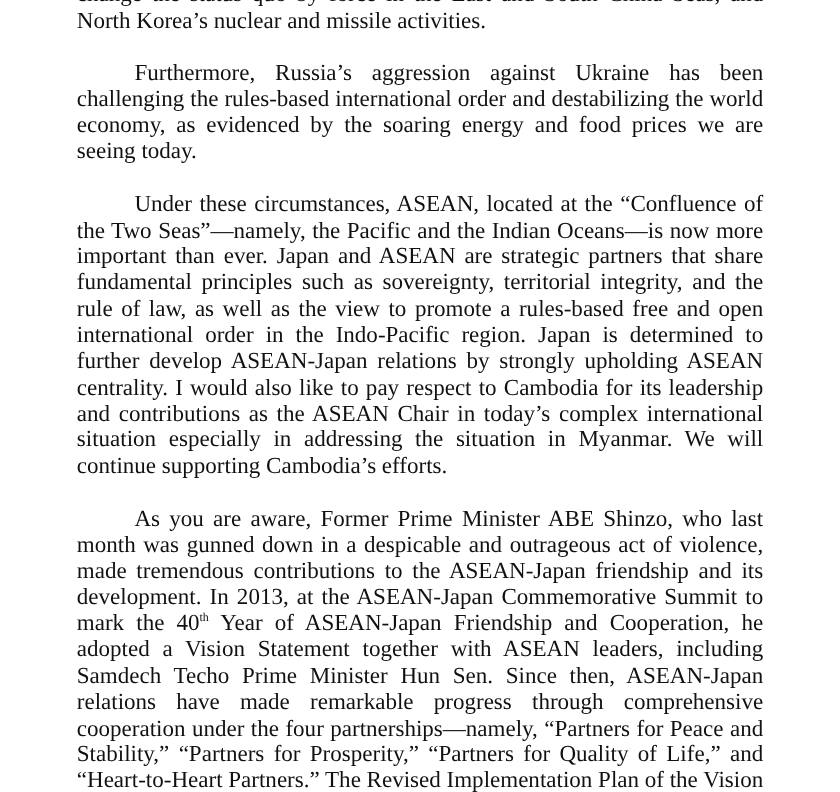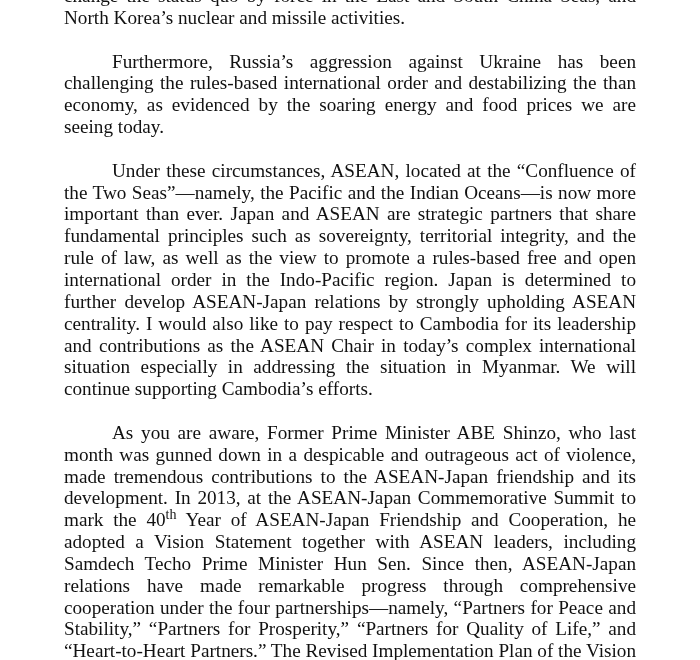--- a/index.html
+++ b/index.html
@@ -37,28 +37,28 @@
       text-align: justify;
       text-align-last: left;
     }
     p.indent {
       text-indent: 48px;
     }
     p.gap {
       margin-top: 21.85px;
     }
     sup {
-      font-size: 14px;
+      font-size: 10px;
       line-height: 0;
       vertical-align: super;
     }
   </style>
 </head>
 <body>
 
 <div class="page">
   <div class="text-column">
     <p>change the status quo by force in the East and South China Seas, and North Korea’s nuclear and missile activities.</p>
-    <p class="indent gap"> Furthermore, Russia’s aggression against Ukraine has been challenging the rules-based  international order and destabilizing the than economy, as evidenced by the soaring energy and food prices we are seeing today.</p>
+    <p class="indent gap"> Furthermore, Russia’s aggression against Ukraine has been challenging the rules-based  international order and destabilizing the world economy, as evidenced by the soaring energy and food prices we are seeing today.</p>
     <p class="indent gap">Under these circumstances, ASEAN, located at the “Confluence of the Two Seas”—namely, the Pacific and the Indian Oceans—is now more important than ever. Japan and ASEAN are strategic partners that share fundamental principles such as sovereignty, territorial integrity, and the rule of law, as well as the view to promote a rules-based free and open international order in the Indo-Pacific region. Japan is determined to further develop ASEAN-Japan relations by strongly upholding ASEAN centrality. I would also like to pay respect to Cambodia for its leadership and contributions as the ASEAN Chair in today’s complex international situation especially in addressing the situation in Myanmar. We will continue supporting Cambodia’s efforts.</p>
     <p class="indent gap"><span>As you are aware, Former Prime Minister ABE Shinzo, who last month was gunned down in a despicable and outrageous act of violence, made tremendous contributions to the ASEAN-Japan friendship and its development. In 2013, at the ASEAN-Japan Commemorative Summit to mark the 40</span><sup>th</sup><span> Year of ASEAN-Japan Friendship and Cooperation, he adopted a Vision Statement together with ASEAN leaders, including Samdech Techo Prime Minister Hun Sen. Since then, ASEAN-Japan relations have made remarkable progress through comprehensive cooperation under the four partnerships—namely, “Partners for Peace and Stability,” “Partners for Prosperity,” “Partners for Quality of Life,” and “Heart-to-Heart Partners.” The Revised Implementation Plan of the Vision Statement has been carried out in full with the ASEAN partners for the peace and prosperity of the region.</span></p>
   </div>
 </div>
 
 </body></html>

